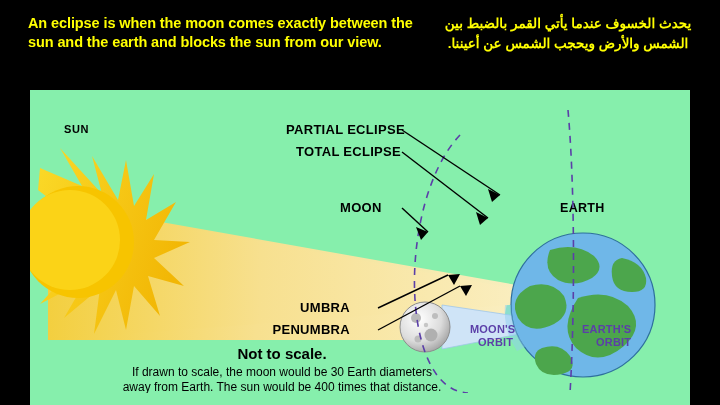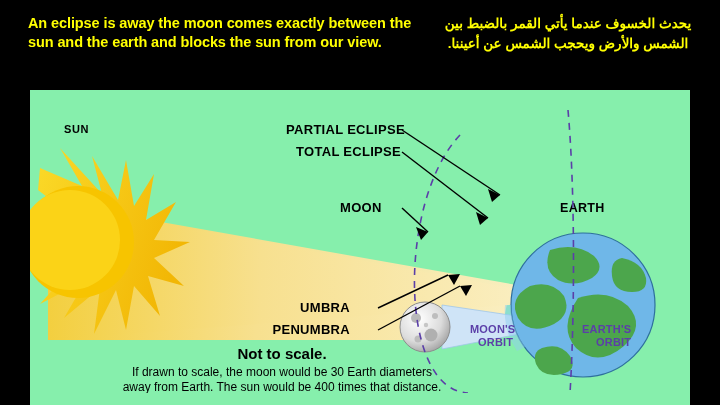--- a/index.html
+++ b/index.html
@@ -81,21 +81,21 @@
   .note-body {
     font-size: 12px;
     fill: #000;
   }
 </style>
 </head>
 <body>
 
 <div id="stage">
 
-  <div class="caption-en">An eclipse is away the moon comes exactly between the sun and the earth and blocks the sun from our view.</div>
+  <div class="caption-en">An eclipse is when the moon comes exactly between the sun and the earth and blocks the sun from our view.</div>
   <div class="caption-ar">يحدث الخسوف عندما يأتي القمر بالضبط بين الشمس والأرض ويحجب الشمس عن أعيننا.</div>
 
   <div id="panel">
     <svg width="660" height="303" viewBox="0 0 660 303" xmlns="http://www.w3.org/2000/svg">
       <defs>
         <linearGradient id="penumbraGrad" x1="0" y1="0" x2="1" y2="0">
           <stop offset="0%" stop-color="#f3cf3f"></stop>
           <stop offset="45%" stop-color="#f7e08f"></stop>
           <stop offset="100%" stop-color="#faeec0"></stop>
         </linearGradient>

